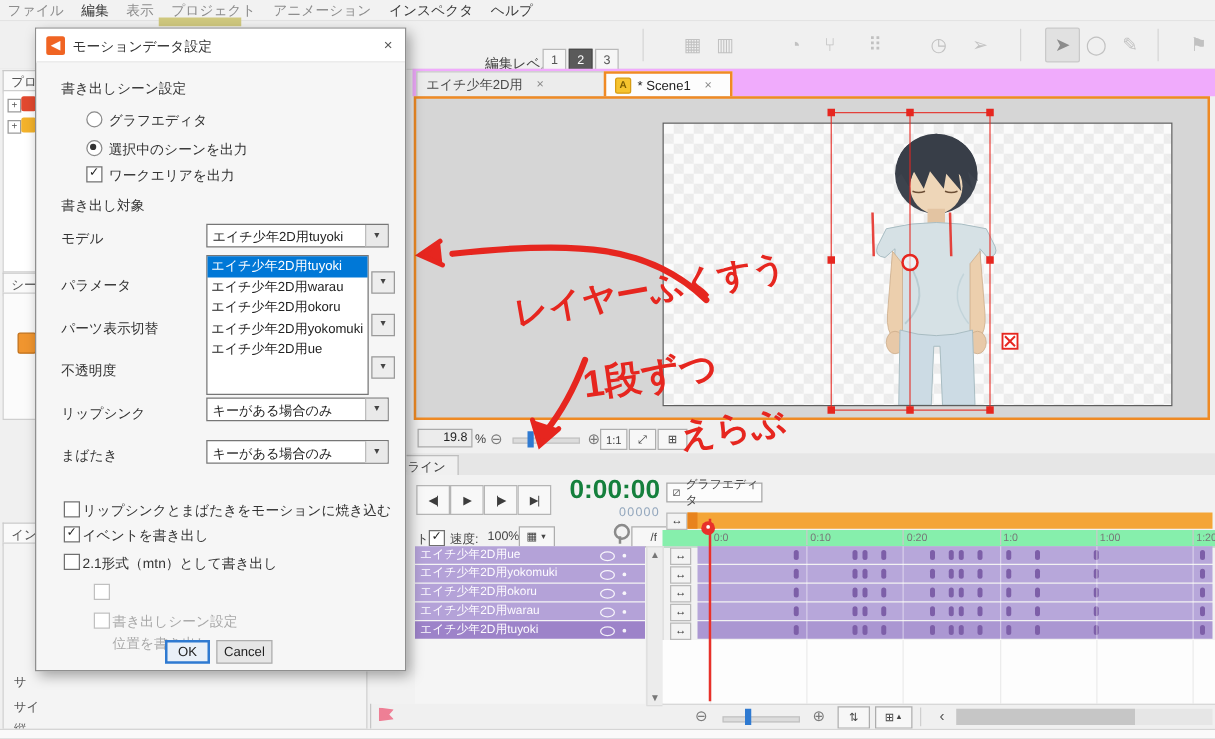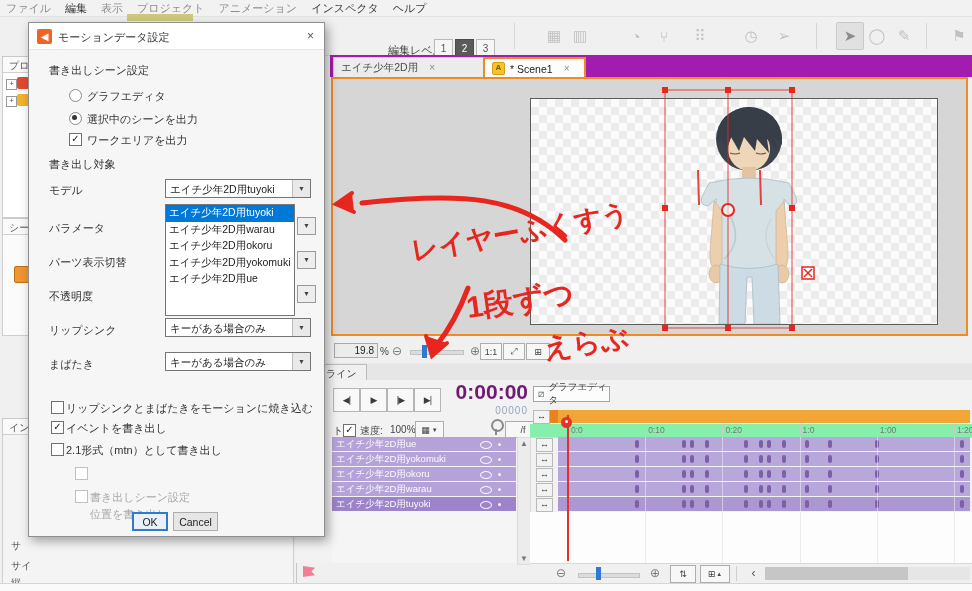--- a/index.html
+++ b/index.html
@@ -28,21 +28,21 @@
             font-size:10px;color:#555;padding:2px 6px 0 6px;white-space:nowrap;overflow:hidden;}
   .side-panel{position:absolute;background:#fff;border:1px solid #cfcfcf;}
   .tree-expand{position:absolute;width:9px;height:9px;border:1px solid #9a9a9a;background:#fff;
                font-size:8px;line-height:7px;text-align:center;color:#555;}
   .tree-ico{position:absolute;width:12px;height:12px;border-radius:2px;}
   .frag{position:absolute;color:#555;font-size:10px;white-space:nowrap;}
   .fld-input{position:absolute;border:1px solid #ababab;background:#fff;font-size:10px;color:#222;
              padding:1px 3px;white-space:nowrap;overflow:hidden;}
   .fld-input.gray{background:#ececec;text-align:right;}
   
-  #scene-tabbar{left:330px;top:55px;width:642px;height:22px;background:#a21caf;}
+  #scene-tabbar{left:330px;top:55px;width:642px;height:22px;background:#f0abfc;}
   .scene-tab{position:absolute;top:2px;height:19px;display:flex;align-items:center;gap:5px;
              padding:0 7px;font-size:10.5px;color:#4a4a4a;background:#ececec;border:1px solid #c9c9c9;}
   .scene-tab.active{background:#fdfdfd;border:2px solid #f08a24;color:#222;}
   .tab-close{color:#8a8a8a;font-size:10px;margin-left:6px;}
   .tab-badge{width:11px;height:11px;background:#f6c32e;border:1px solid #d89d13;border-radius:2px;
              color:#7c5b00;font-size:8px;line-height:10px;text-align:center;font-weight:bold;}
   #canvas{left:331px;top:77px;width:637px;height:259px;background:#d6d6d6;border:2px solid #ef8a24;box-sizing:border-box;}
   #stage{left:530px;top:98px;width:406px;height:225px;border:1px solid #5d5d5d;background-color:#fbfbfb;
          background-image:linear-gradient(45deg,#ececec 25%,transparent 25%,transparent 75%,#ececec 75%),
                           linear-gradient(45deg,#ececec 25%,transparent 25%,transparent 75%,#ececec 75%);
@@ -54,21 +54,21 @@
   .mag{position:absolute;font-size:12px;color:#7b7b7b;}
   .slider-track{position:absolute;height:3px;background:#dcdcdc;border:1px solid #c2c2c2;}
   .slider-handle{position:absolute;width:5px;height:13px;background:#2f7ad1;}
   
   #tl-tabstrip{left:296px;top:363px;width:676px;height:17px;background:#e6e6e6;border-bottom:1px solid #cfcfcf;}
   #tl-tab{left:285px;top:364px;width:80px;height:16px;background:#f0f0f0;border:1px solid #bdbdbd;border-bottom:none;
           font-size:10px;color:#444;text-align:center;padding-top:2px;}
   #tl-body{left:296px;top:380px;width:676px;height:183px;background:#f2f2f2;}
   .tp-btn{position:absolute;width:25px;height:22px;border:1px solid #b5b5b5;background:#f8f8f8;
           font-size:9px;color:#3c3c3c;display:flex;align-items:center;justify-content:center;letter-spacing:-1px;}
-  #time-big{left:446px;top:380px;width:82px;text-align:right;font-size:21px;font-weight:bold;color:#701a75;}
+  #time-big{left:446px;top:380px;width:82px;text-align:right;font-size:21px;font-weight:bold;color:#15803d;}
   #frame-small{left:446px;top:405px;width:82px;text-align:right;font-size:10px;color:#93a7bd;letter-spacing:1px;}
   #graph-btn{left:533px;top:386px;width:77px;height:16px;border:1px solid #a5a5a5;background:#fcfcfc;
              display:flex;align-items:center;gap:4px;font-size:9.5px;color:#444;padding-left:4px;box-sizing:border-box;}
   .hsb{position:absolute;font-size:10px;color:#444;}
   .arrow-cell{position:absolute;width:15px;height:12px;border:1px solid #b9b9b9;background:#f3f3f3;
               font-size:9px;color:#333;text-align:center;line-height:11px;}
   #workarea-bar{left:550px;top:410px;width:420px;height:13px;background:#f4a537;}
   #workarea-cap{left:550px;top:410px;width:8px;height:13px;background:#e8831d;}
   #ruler{left:530px;top:424px;width:442px;height:13px;background:#86efac;border-bottom:1px solid #d5d5d5;}
   .ruler-label{position:absolute;top:1px;font-size:8.5px;color:#777;}

